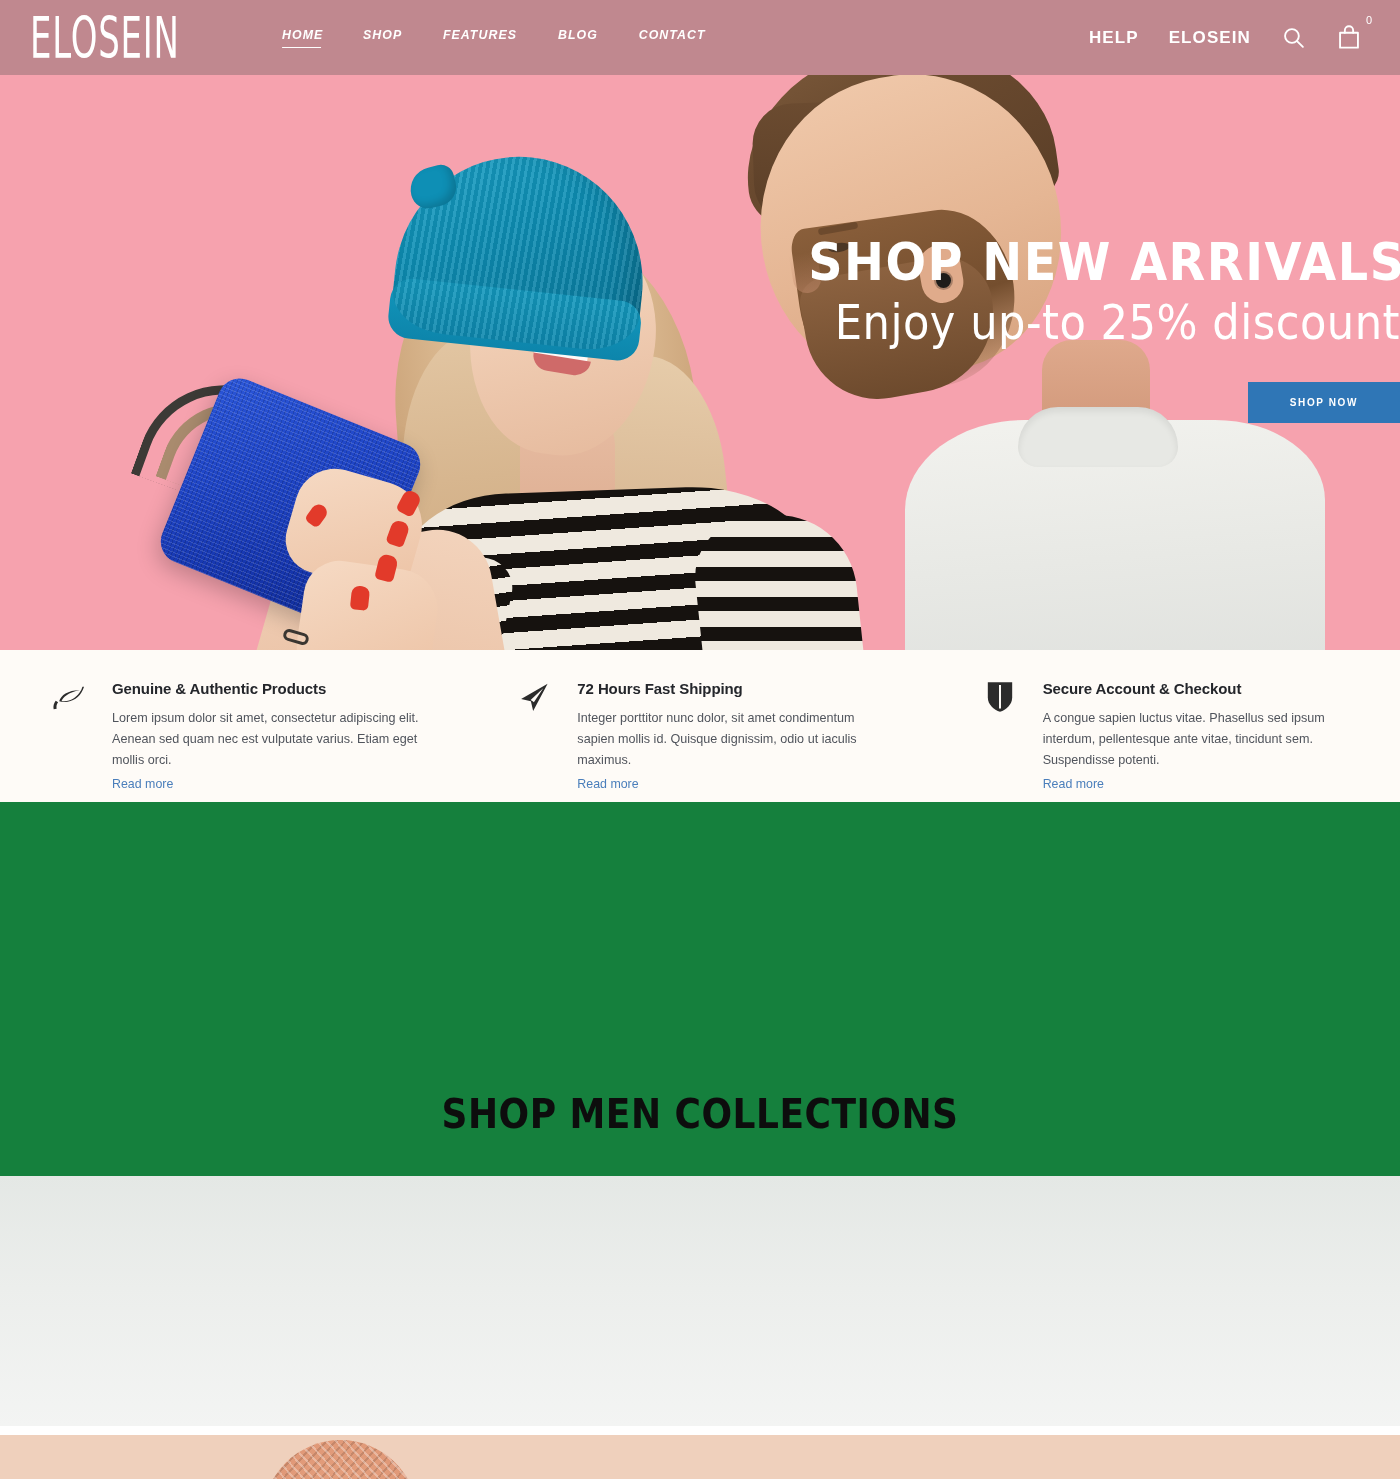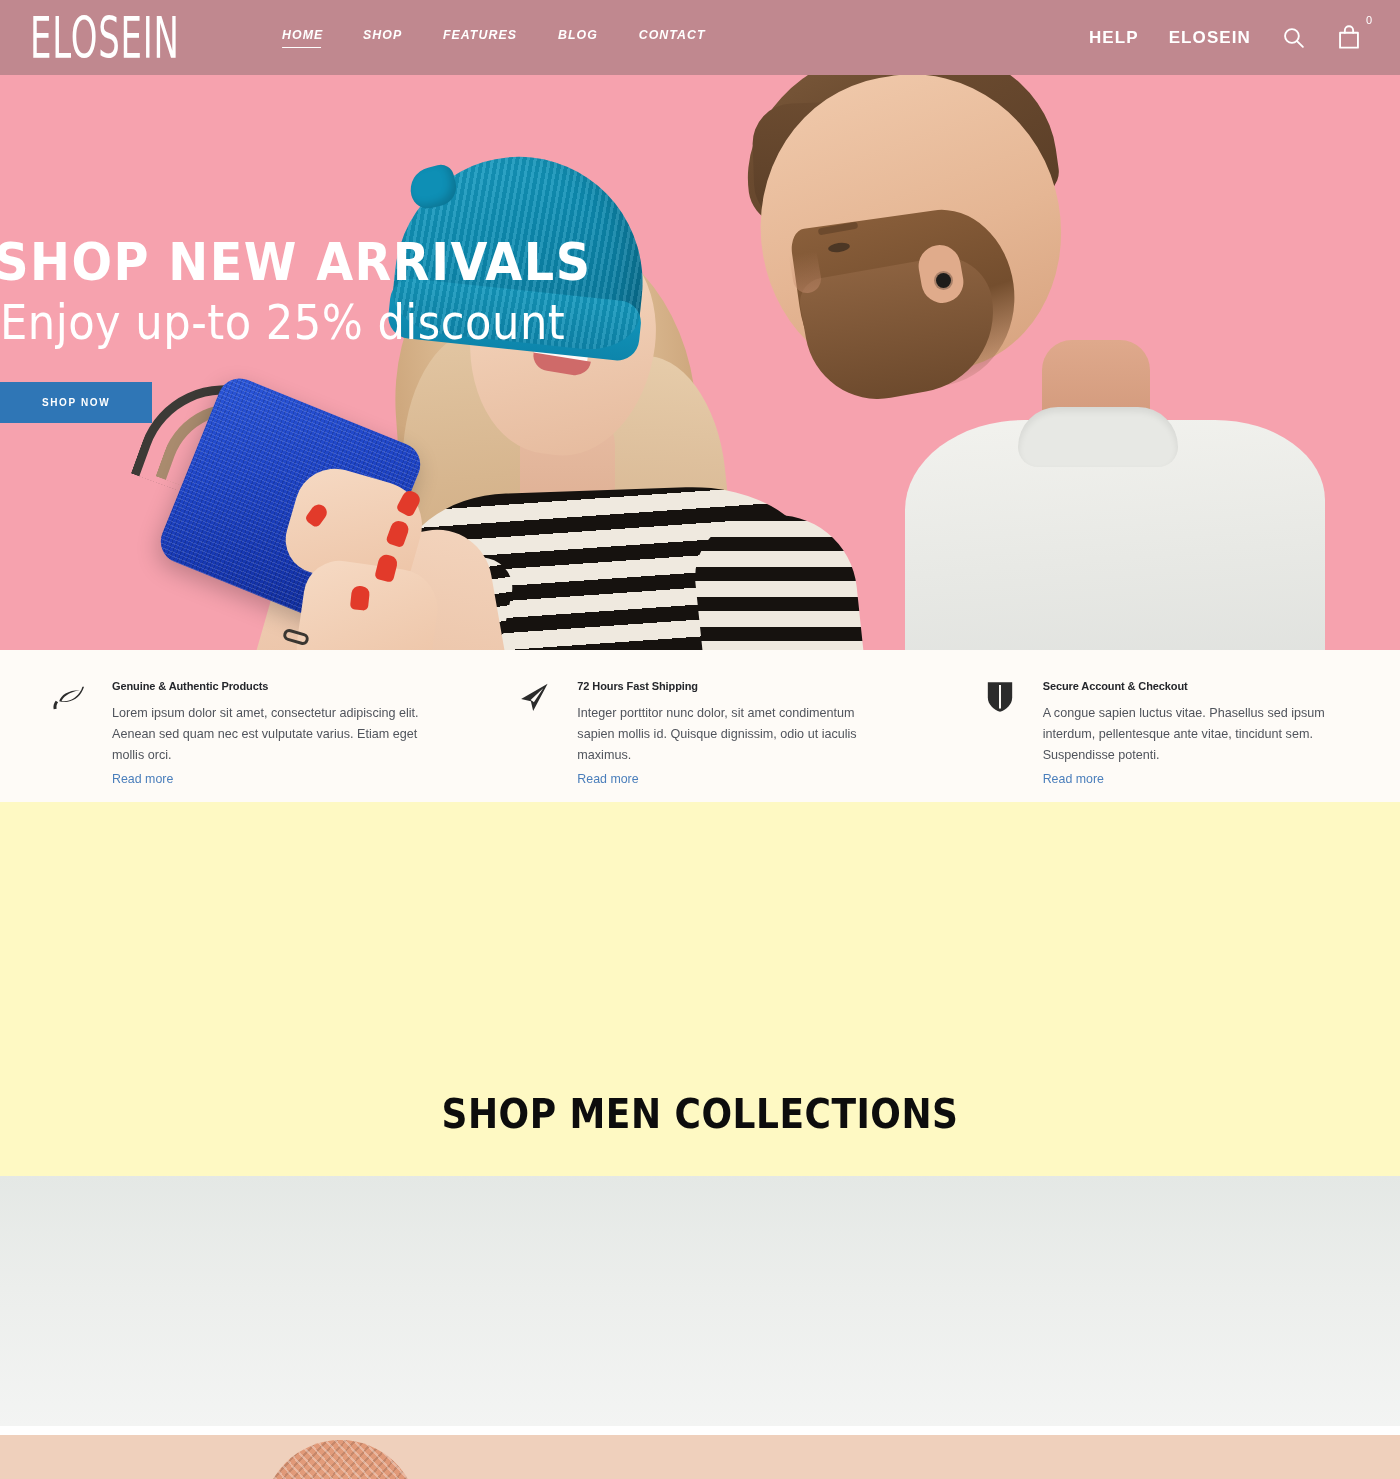--- a/index.html
+++ b/index.html
@@ -325,21 +325,21 @@
   .m-nose{
     position:absolute; left:792px; top:178px; width:28px; height:40px;
     background:linear-gradient(180deg,rgba(200,150,120,0),rgba(196,140,110,.5));
     border-radius:0 0 14px 14px; transform:rotate(-10deg);
   }
 
   
   .hero-overlay{
     position:absolute; inset:0;
     display:flex; flex-direction:column;
-    align-items:flex-start; justify-content:flex-start;
+    align-items:flex-end; justify-content:flex-start;
     padding-top:160px;
     z-index:8;
   }
   .hero-title{
     font-family:"Liberation Sans Narrow","DejaVu Sans Condensed","Liberation Sans",sans-serif;
     color:#ffffff; font-weight:700;
     font-size:52px; letter-spacing:1.5px;
     line-height:1.05;
     text-align:center;
     transform:scaleX(1.02);
@@ -385,39 +385,39 @@
     flex:0 0 auto;
     width:42px; height:42px;
     display:flex; align-items:flex-start; justify-content:center;
     color:#2b2b2b;
     margin-left:22px;
   }
   .feature:nth-child(2) .feature-icon{ margin-left:30px; }
   .feature:nth-child(3) .feature-icon{ margin-left:38px; }
   .feature-body{ flex:1; min-width:0; }
   .feature-title{
-    font-size:11px; font-weight:700; color:#24262b;
+    font-size:15px; font-weight:700; color:#24262b;
     margin-bottom:11px; letter-spacing:-.1px;
   }
   .feature-text{
     font-size:12.6px; line-height:1.65; color:#50545c;
   }
   .feature-link{
     display:inline-block;
     margin-top:7px;
     font-size:12.4px;
     color:#4a7ebb;
     text-decoration:none;
   }
 
   
   .men-section{
     position:relative;
     height:624px;
-    background:#fef9c3;
+    background:#15803d;
     overflow:hidden;
   }
   .men-floor{
     position:absolute; left:0; right:0; bottom:0; height:250px;
     background:linear-gradient(180deg,#e4e8e5 0%, #eceeec 45%, #f3f4f3 100%);
   }
   .men-overlay{
     position:absolute; inset:0;
     display:flex; align-items:center; justify-content:center;
     z-index:9;

